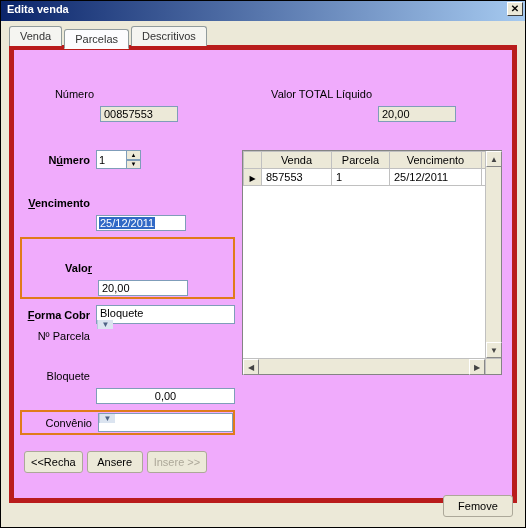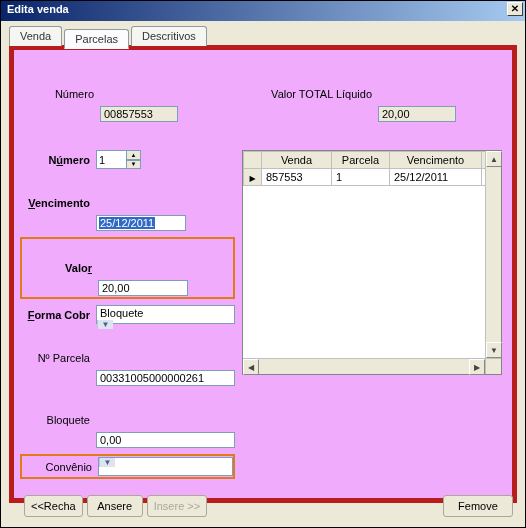--- a/index.html
+++ b/index.html
@@ -262,29 +262,26 @@
         <div class="ctrl">
           <div class="selbox">
             <div class="selval">Bloquete</div>
             <div class="selarrow">▼</div>
           </div>
         </div>
       </div>
 
       <div class="fieldrow">
         <span class="lbl">Nº Parcela</span>
-        <div class="ctrl">
-          <input class="txtbox" style="width: 100%;" value="00331005000000261">
-        </div>
       </div>
 
       <div class="fieldrow">
         <span class="lbl">Bloquete</span>
         <div class="ctrl">
-          <input class="txtbox" style="width: 100%;" value="0,00">
+          <input class="txtbox" style="width: 100%; text-align: center;" value="0,00">
         </div>
       </div>
 
       <div class="fieldrow hi-orange" style="padding:1px 0;">
         <span class="lbl">Convênio</span>
         <div class="ctrl">
           <div class="selbox">
             <div class="selarrow">▼</div>
           </div>
         </div>

